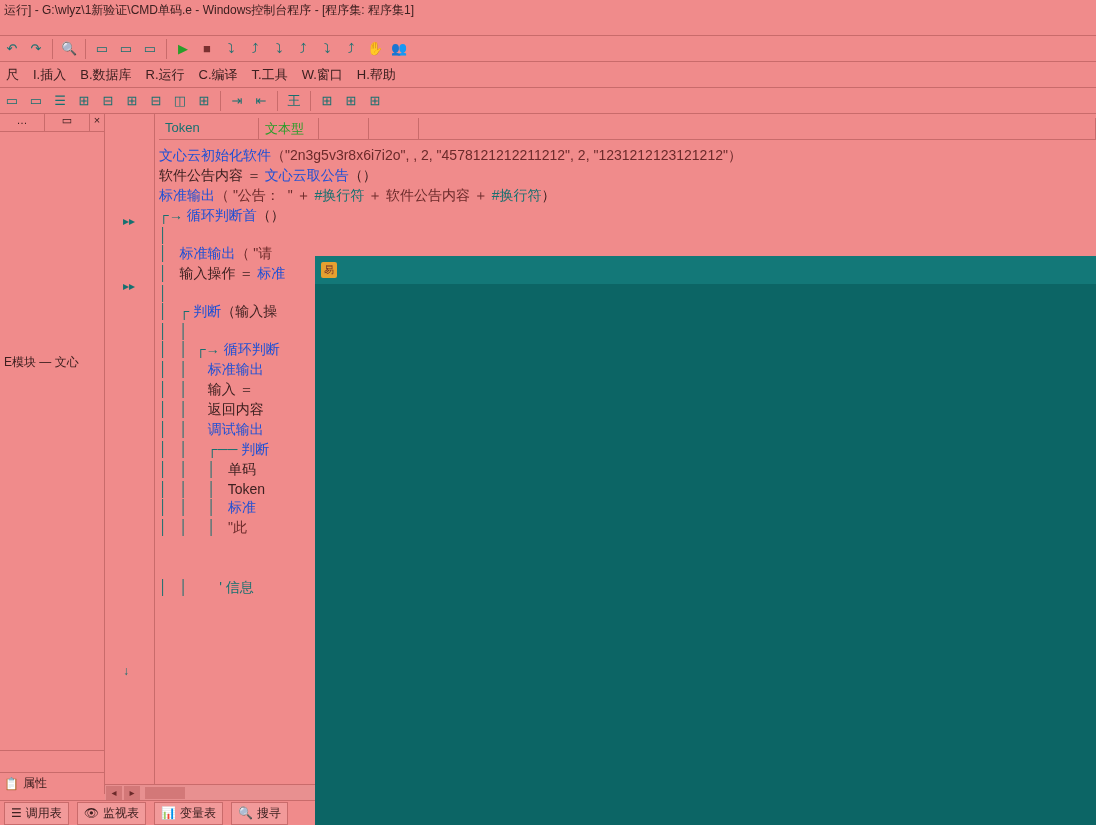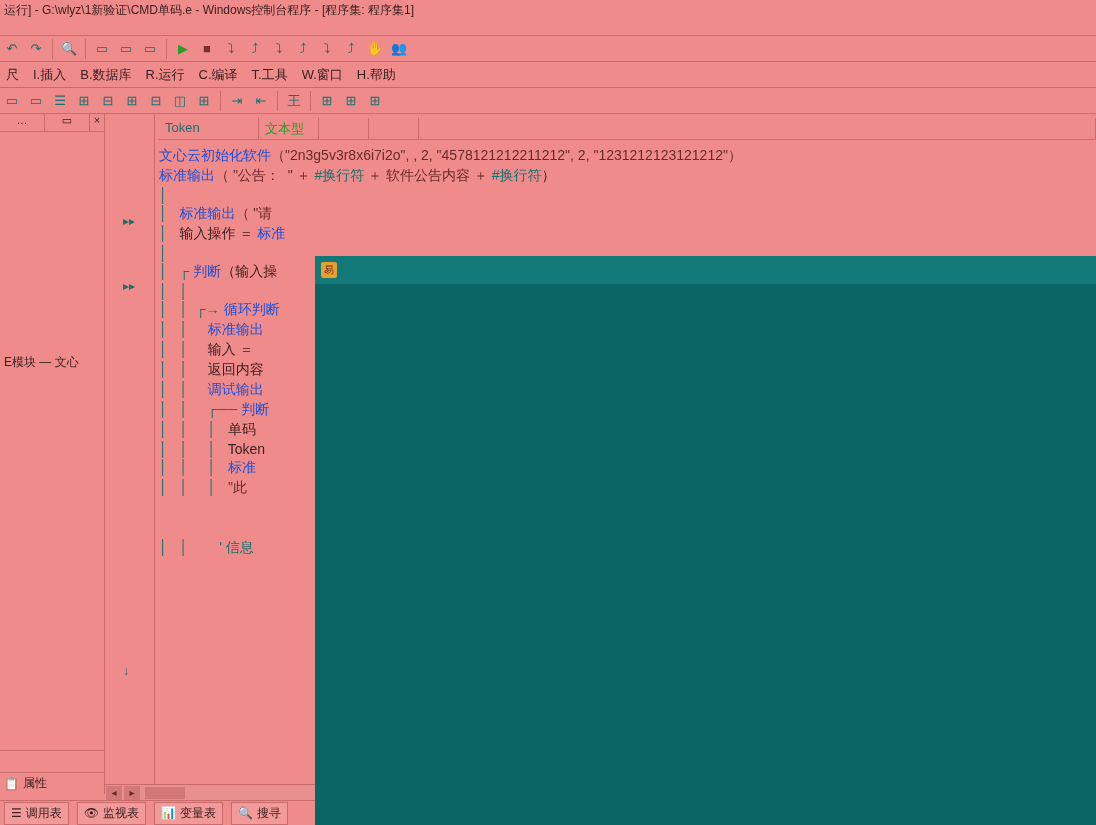--- a/index.html
+++ b/index.html
@@ -128,21 +128,23 @@
   <div class="code-area">
     <div class="grid-row">
       <div class="grid-cell" style="width:100px">Token</div>
       <div class="grid-cell" style="width:60px;color:#2a9d2a">文本型</div>
       <div class="grid-cell" style="width:50px"></div>
       <div class="grid-cell" style="width:50px"></div>
       <div class="grid-cell" style="flex:1"></div>
     </div>
     <div style="height:6px"></div>
     <div class="code-line"><span class="kw-blue">文心云初始化软件</span><span class="kw-maroon">（"2n3g5v3r8x6i7i2o", , 2, "4578121212211212", 2, "1231212123121212"）</span></div>
+    <div class="code-line"><span>软件公告内容 ＝ </span><span class="kw-blue">文心云取公告</span><span>（）</span></div>
     <div class="code-line"><span class="kw-blue">标准输出</span><span class="kw-maroon">（ "公告：  " ＋ </span><span class="kw-teal">#换行符</span><span class="kw-maroon"> ＋ 软件公告内容 ＋ </span><span class="kw-teal">#换行符</span><span>）</span></div>
+    <div class="code-line"><span class="tree-line">┌→ </span><span class="kw-blue">循环判断首</span><span>（）</span></div>
     <div class="code-line"><span class="tree-line">│</span></div>
     <div class="code-line"><span class="tree-line">│   </span><span class="kw-blue">标准输出</span><span class="kw-maroon">（ "请</span></div>
     <div class="code-line"><span class="tree-line">│   </span><span>输入操作 ＝ </span><span class="kw-blue">标准</span></div>
     <div class="code-line"><span class="tree-line">│</span></div>
     <div class="code-line"><span class="tree-line">│   ┌ </span><span class="kw-blue">判断</span><span>（输入操</span></div>
     <div class="code-line"><span class="tree-line">│   │</span></div>
     <div class="code-line"><span class="tree-line">│   │  ┌→ </span><span class="kw-blue">循环判断</span></div>
     <div class="code-line"><span class="tree-line">│   │     </span><span class="kw-blue">标准输出</span></div>
     <div class="code-line"><span class="tree-line">│   │     </span><span>输入 ＝ </span></div>
     <div class="code-line"><span class="tree-line">│   │     </span><span>返回内容</span></div>

